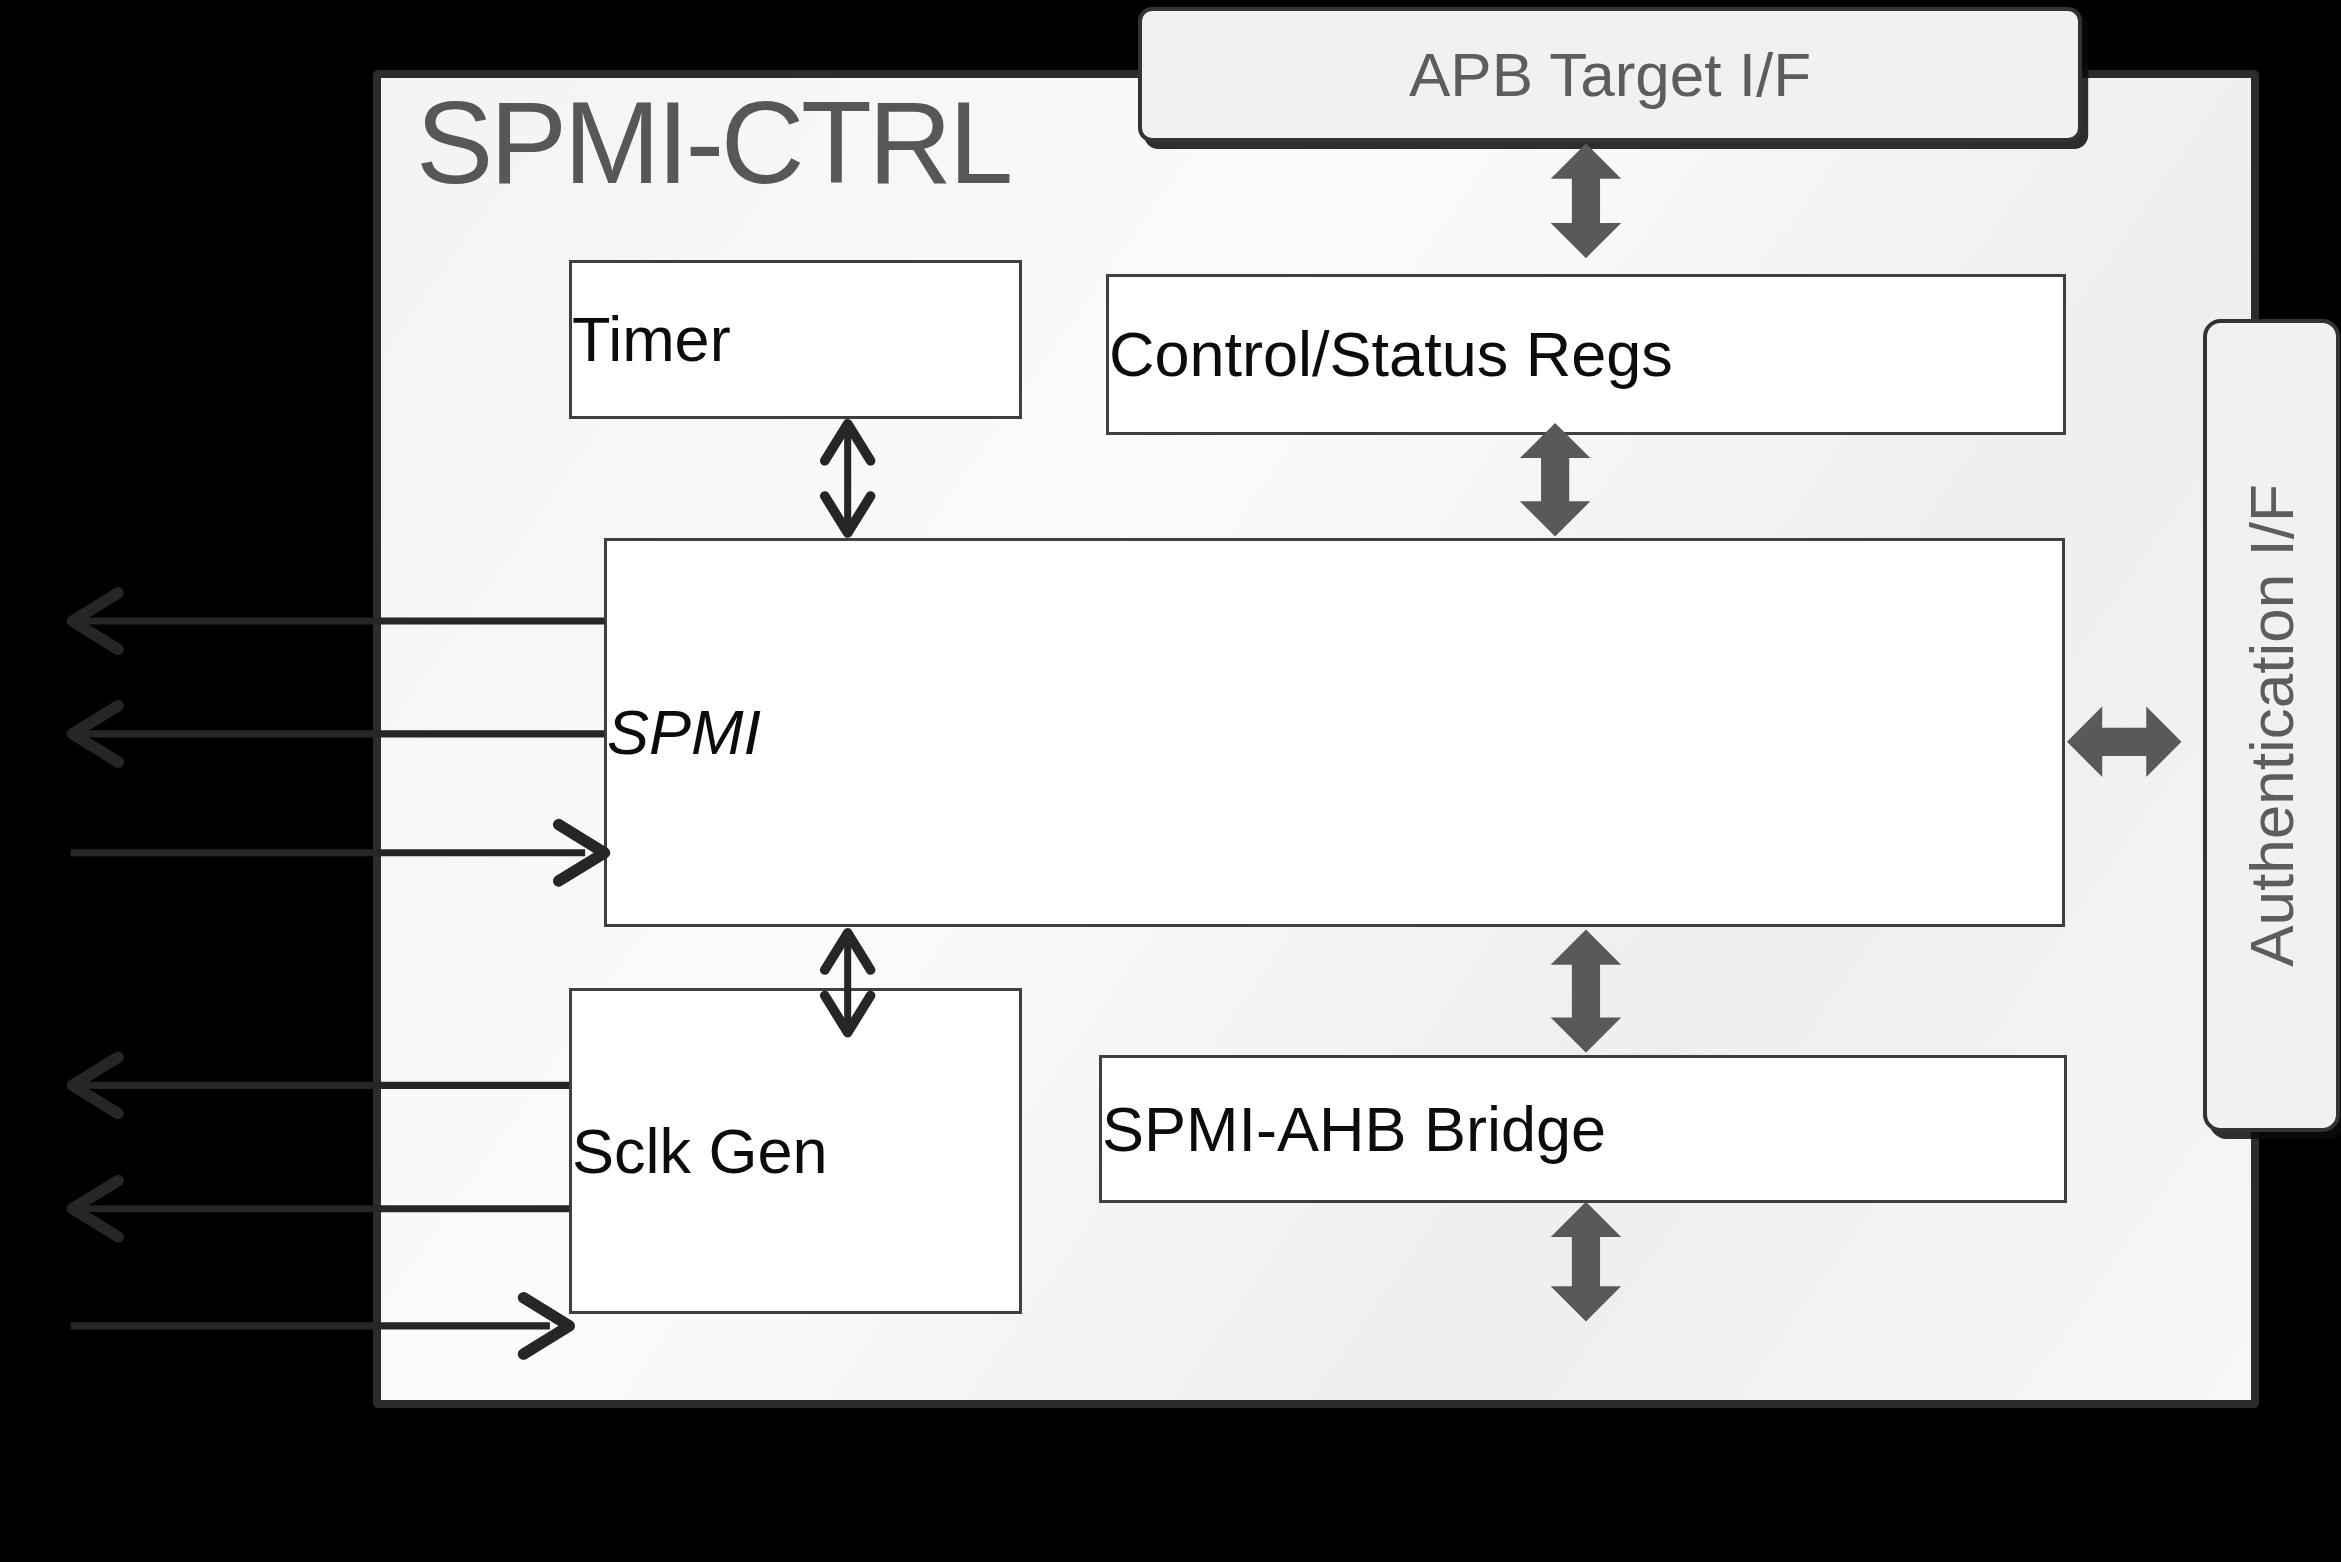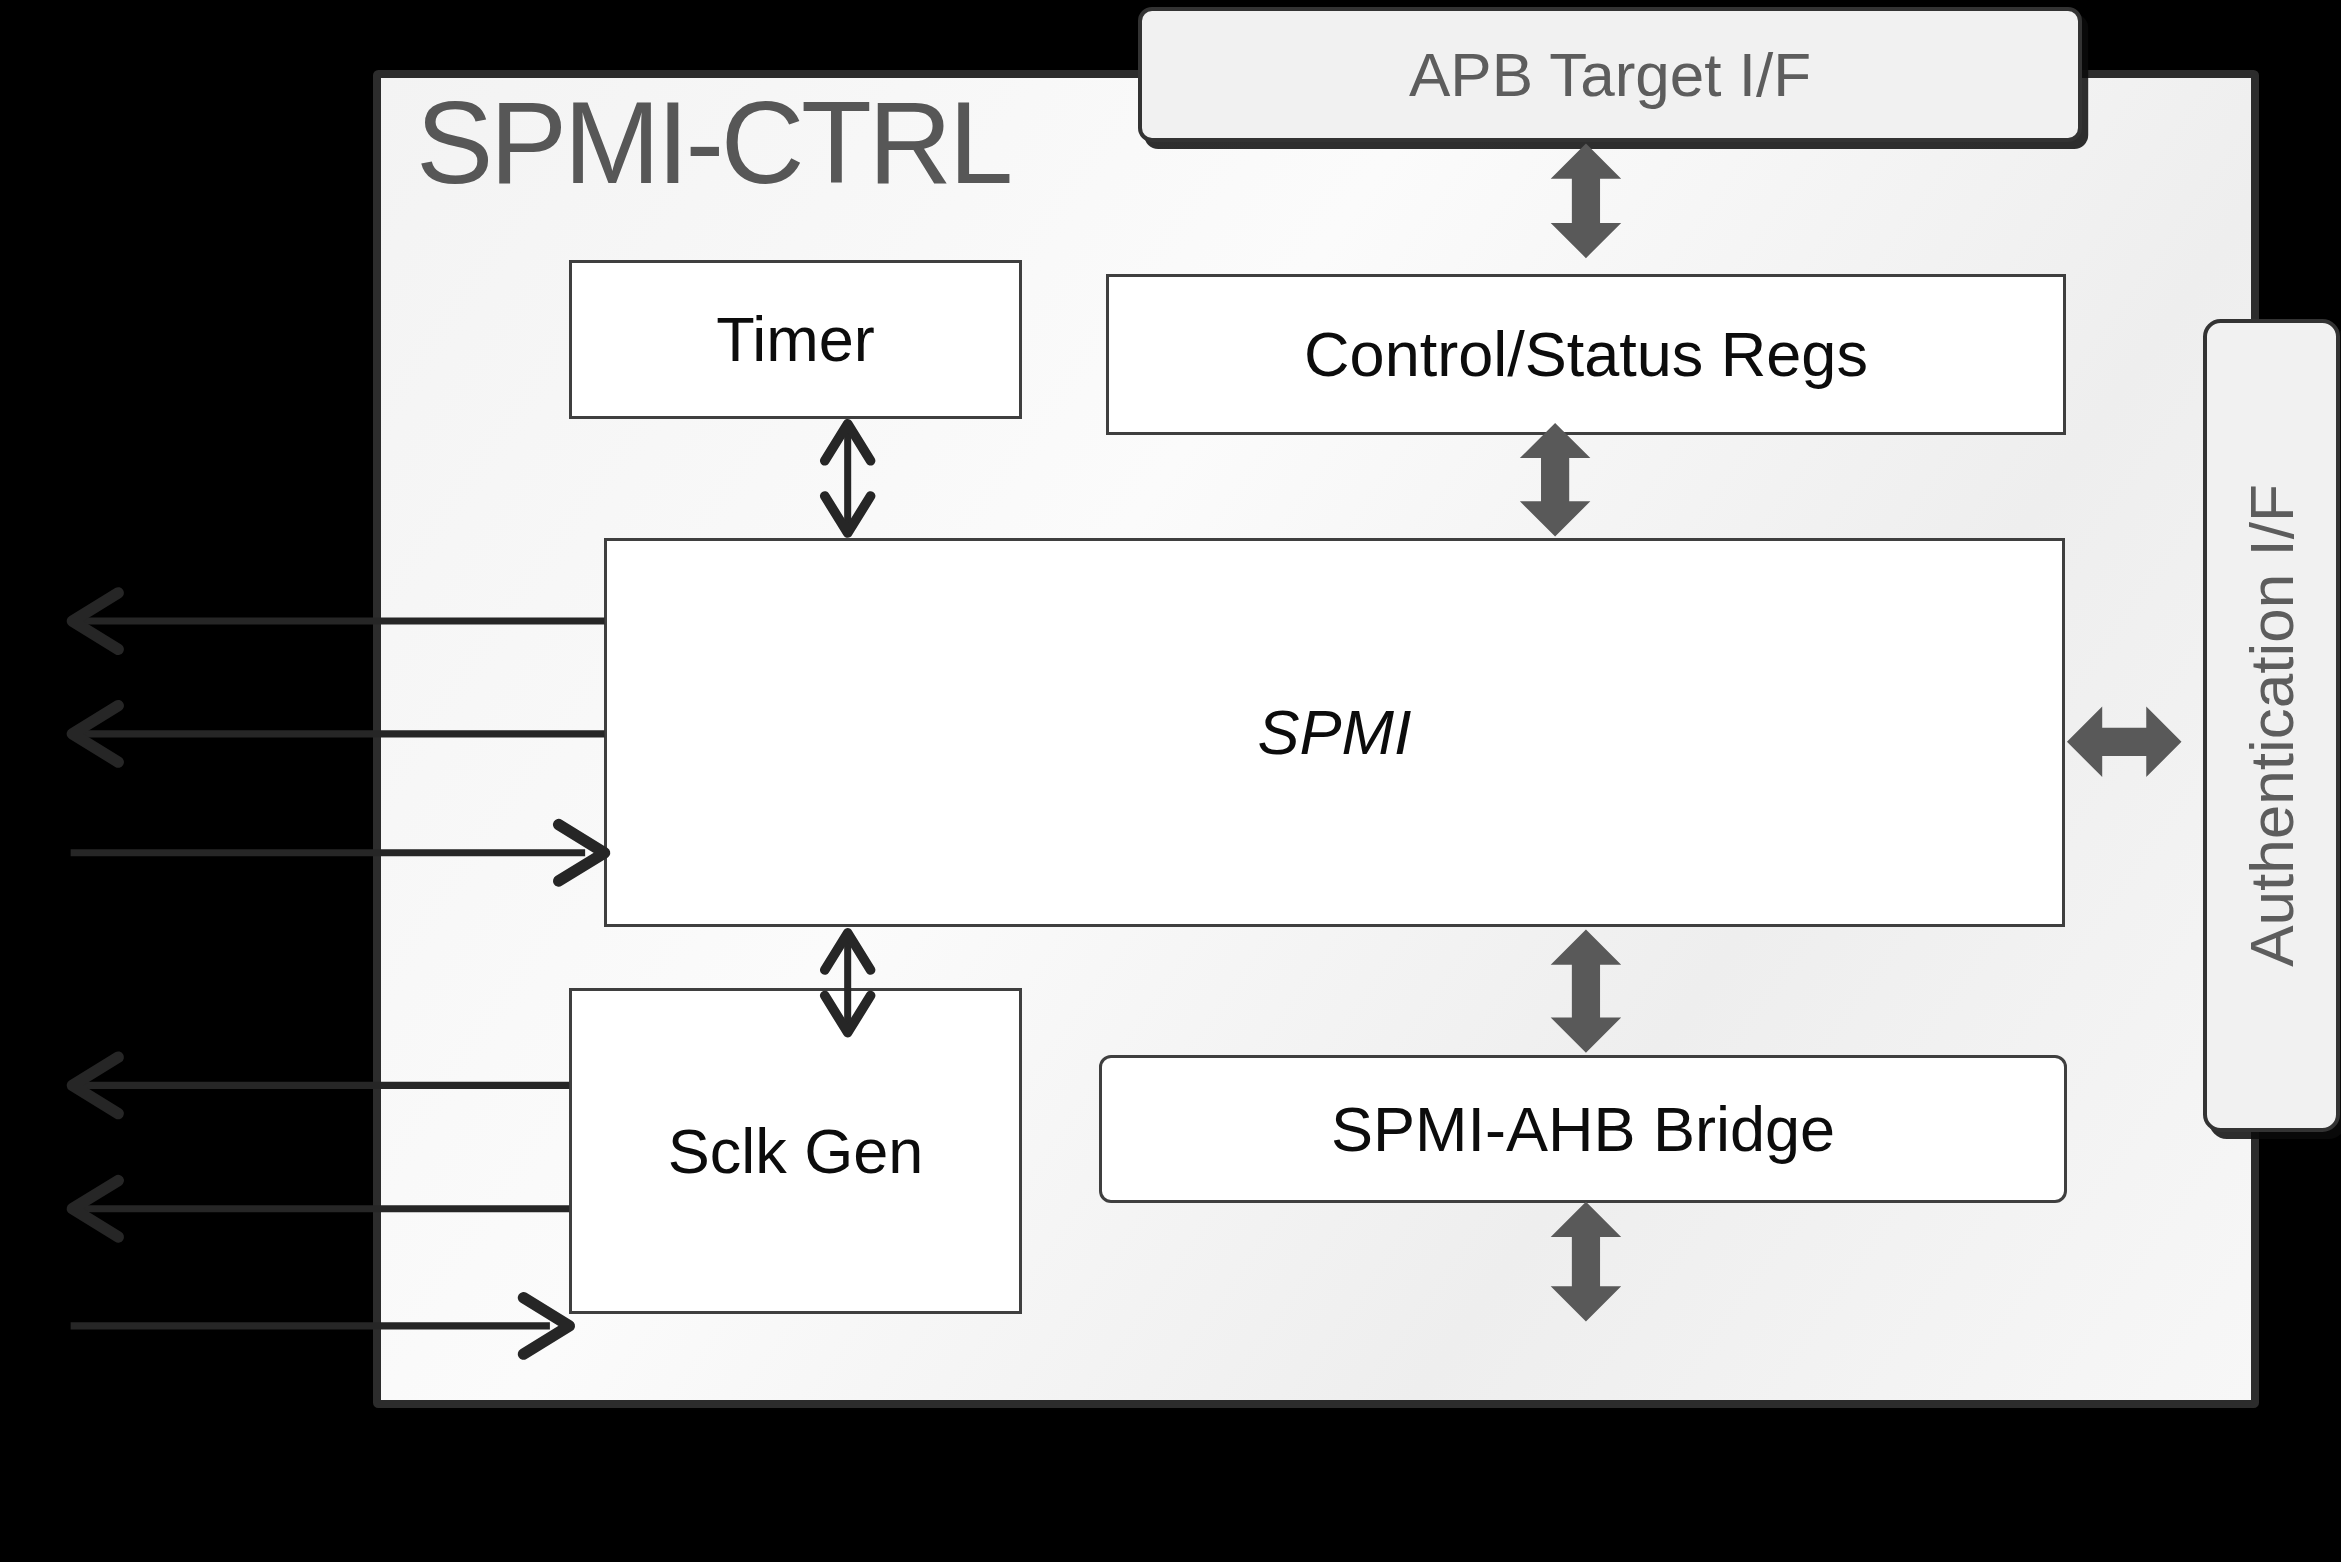--- a/index.html
+++ b/index.html
@@ -24,41 +24,41 @@
     border:8.8px solid var(--module-border);
     border-radius:5.3px;
     z-index:1;
   }
   .module-title{
     position:absolute;left:416px;top:85px;
     font-size:116px;font-weight:normal;letter-spacing:-3.5px;
     color:var(--title-text);z-index:2;line-height:1;
   }
   .block{
-    position:absolute;display:flex;align-items:center;justify-content:center;
+    position:absolute;display:flex;align-items:center;
     text-align:center;z-index:2;
     background:var(--block-fill);
     border:3.5px solid var(--block-border);
     color:var(--label-text);font-size:63px;line-height:1.22;
   }
   .io{
     position:absolute;display:flex;align-items:center;justify-content:center;
     text-align:center;z-index:3;
     background:var(--io-fill);
     border:4.4px solid var(--io-border);
     border-radius:14px;
     color:var(--io-text);font-size:62px;
     box-shadow:6.2px 7px 0 rgba(10,10,10,0.85);
     margin-left:20px;
   }
   #block-timer  {left:569px; top:260px; width:453px; height:159px;}
   #block-csr    {left:1106px;top:260px; width:960px;height:161px;margin-top:14px;}
   #block-engine {left:604px; top:538px; width:1461px;height:389px;font-style:italic;}
   #block-sclk   {left:569px; top:988px;width:453px; height:326px;}
-  #block-bridge {left:1099px;top:1055px;width:968px;height:148px;border-radius:12px;}
+  #block-bridge {left:1099px;top:1055px;width:968px;height:148px;}
   #io-apb  {left:1118px;top:7px;   width:944px;height:135px;}
   #io-ahb  {left:1101px;top:1323px;width:971px;height:141px;}
   #io-auth {left:2183px;top:319px; width:137px; height:813px;border-radius:17.6px;}
   #io-auth .vert{
     transform:rotate(-90deg);white-space:nowrap;
   }
   #connector-layer{position:absolute;left:0;top:0;z-index:4;pointer-events:none;}
   #connector-layer .thick{fill:var(--thick-arrow);stroke:none;}
   #connector-layer .sig{stroke:var(--thin-arrow);stroke-width:8;fill:none;}
   #connector-layer .sighead{stroke:var(--thin-arrow);stroke-width:13;fill:none;

